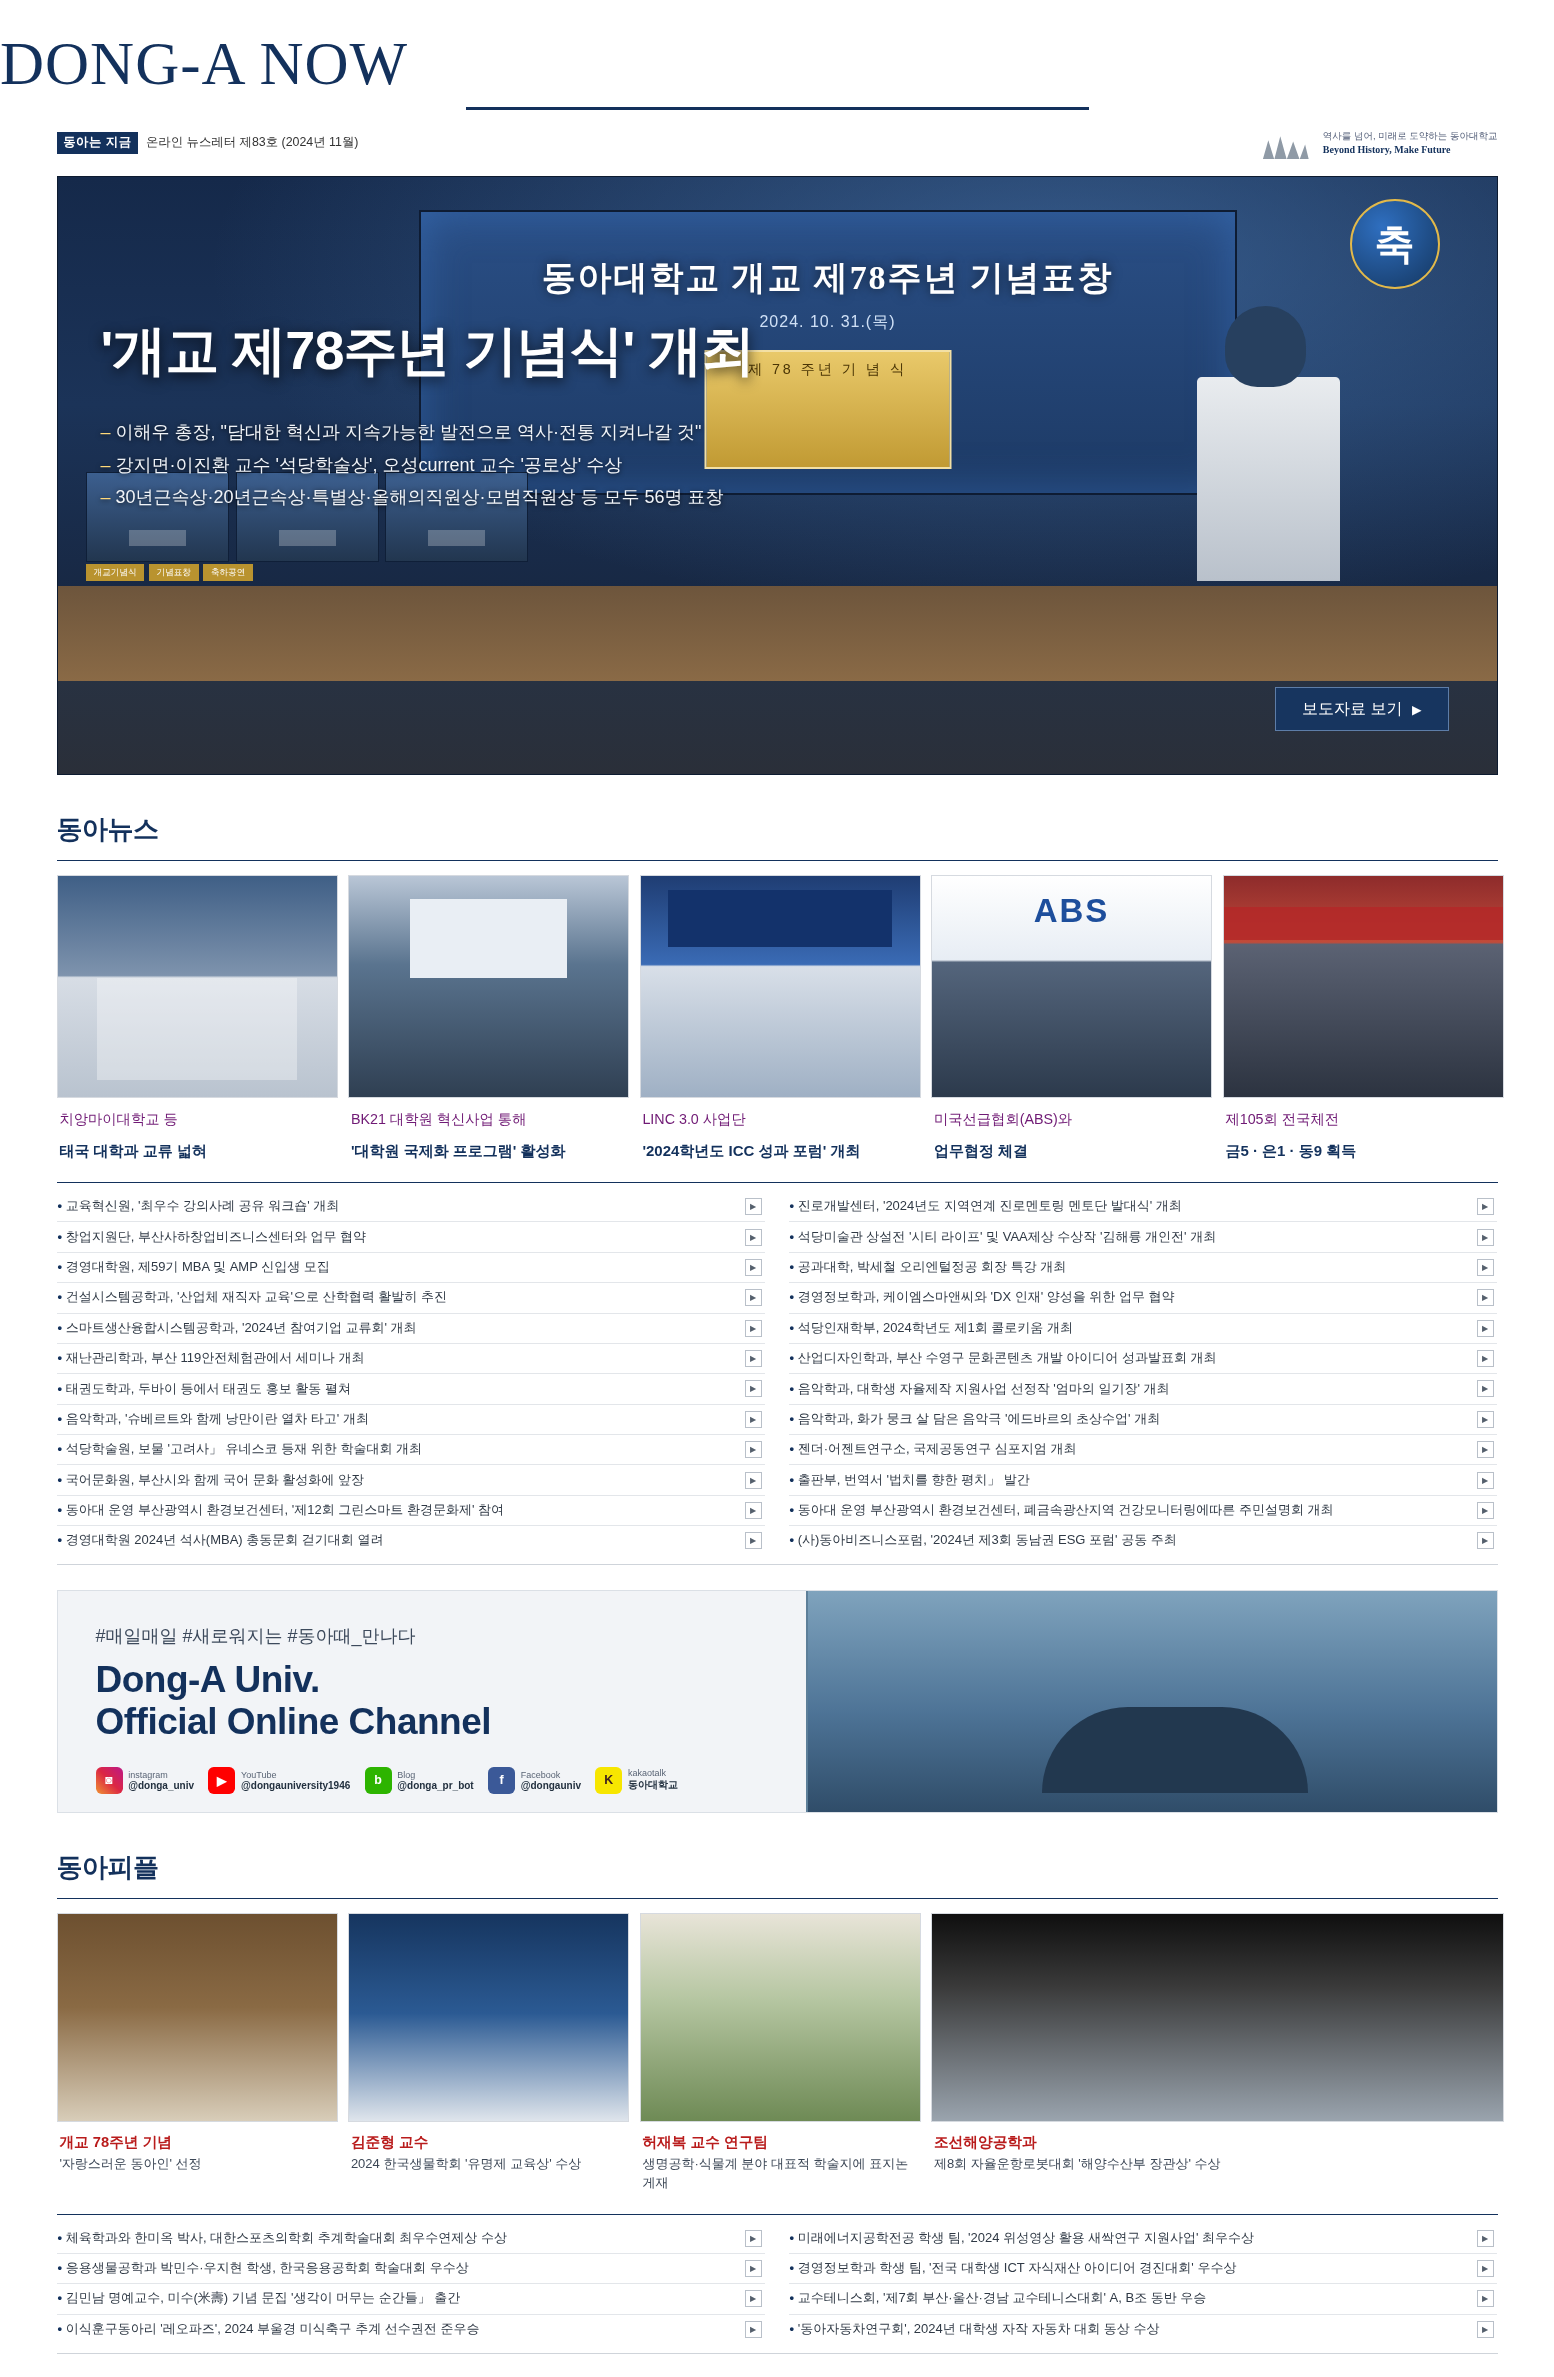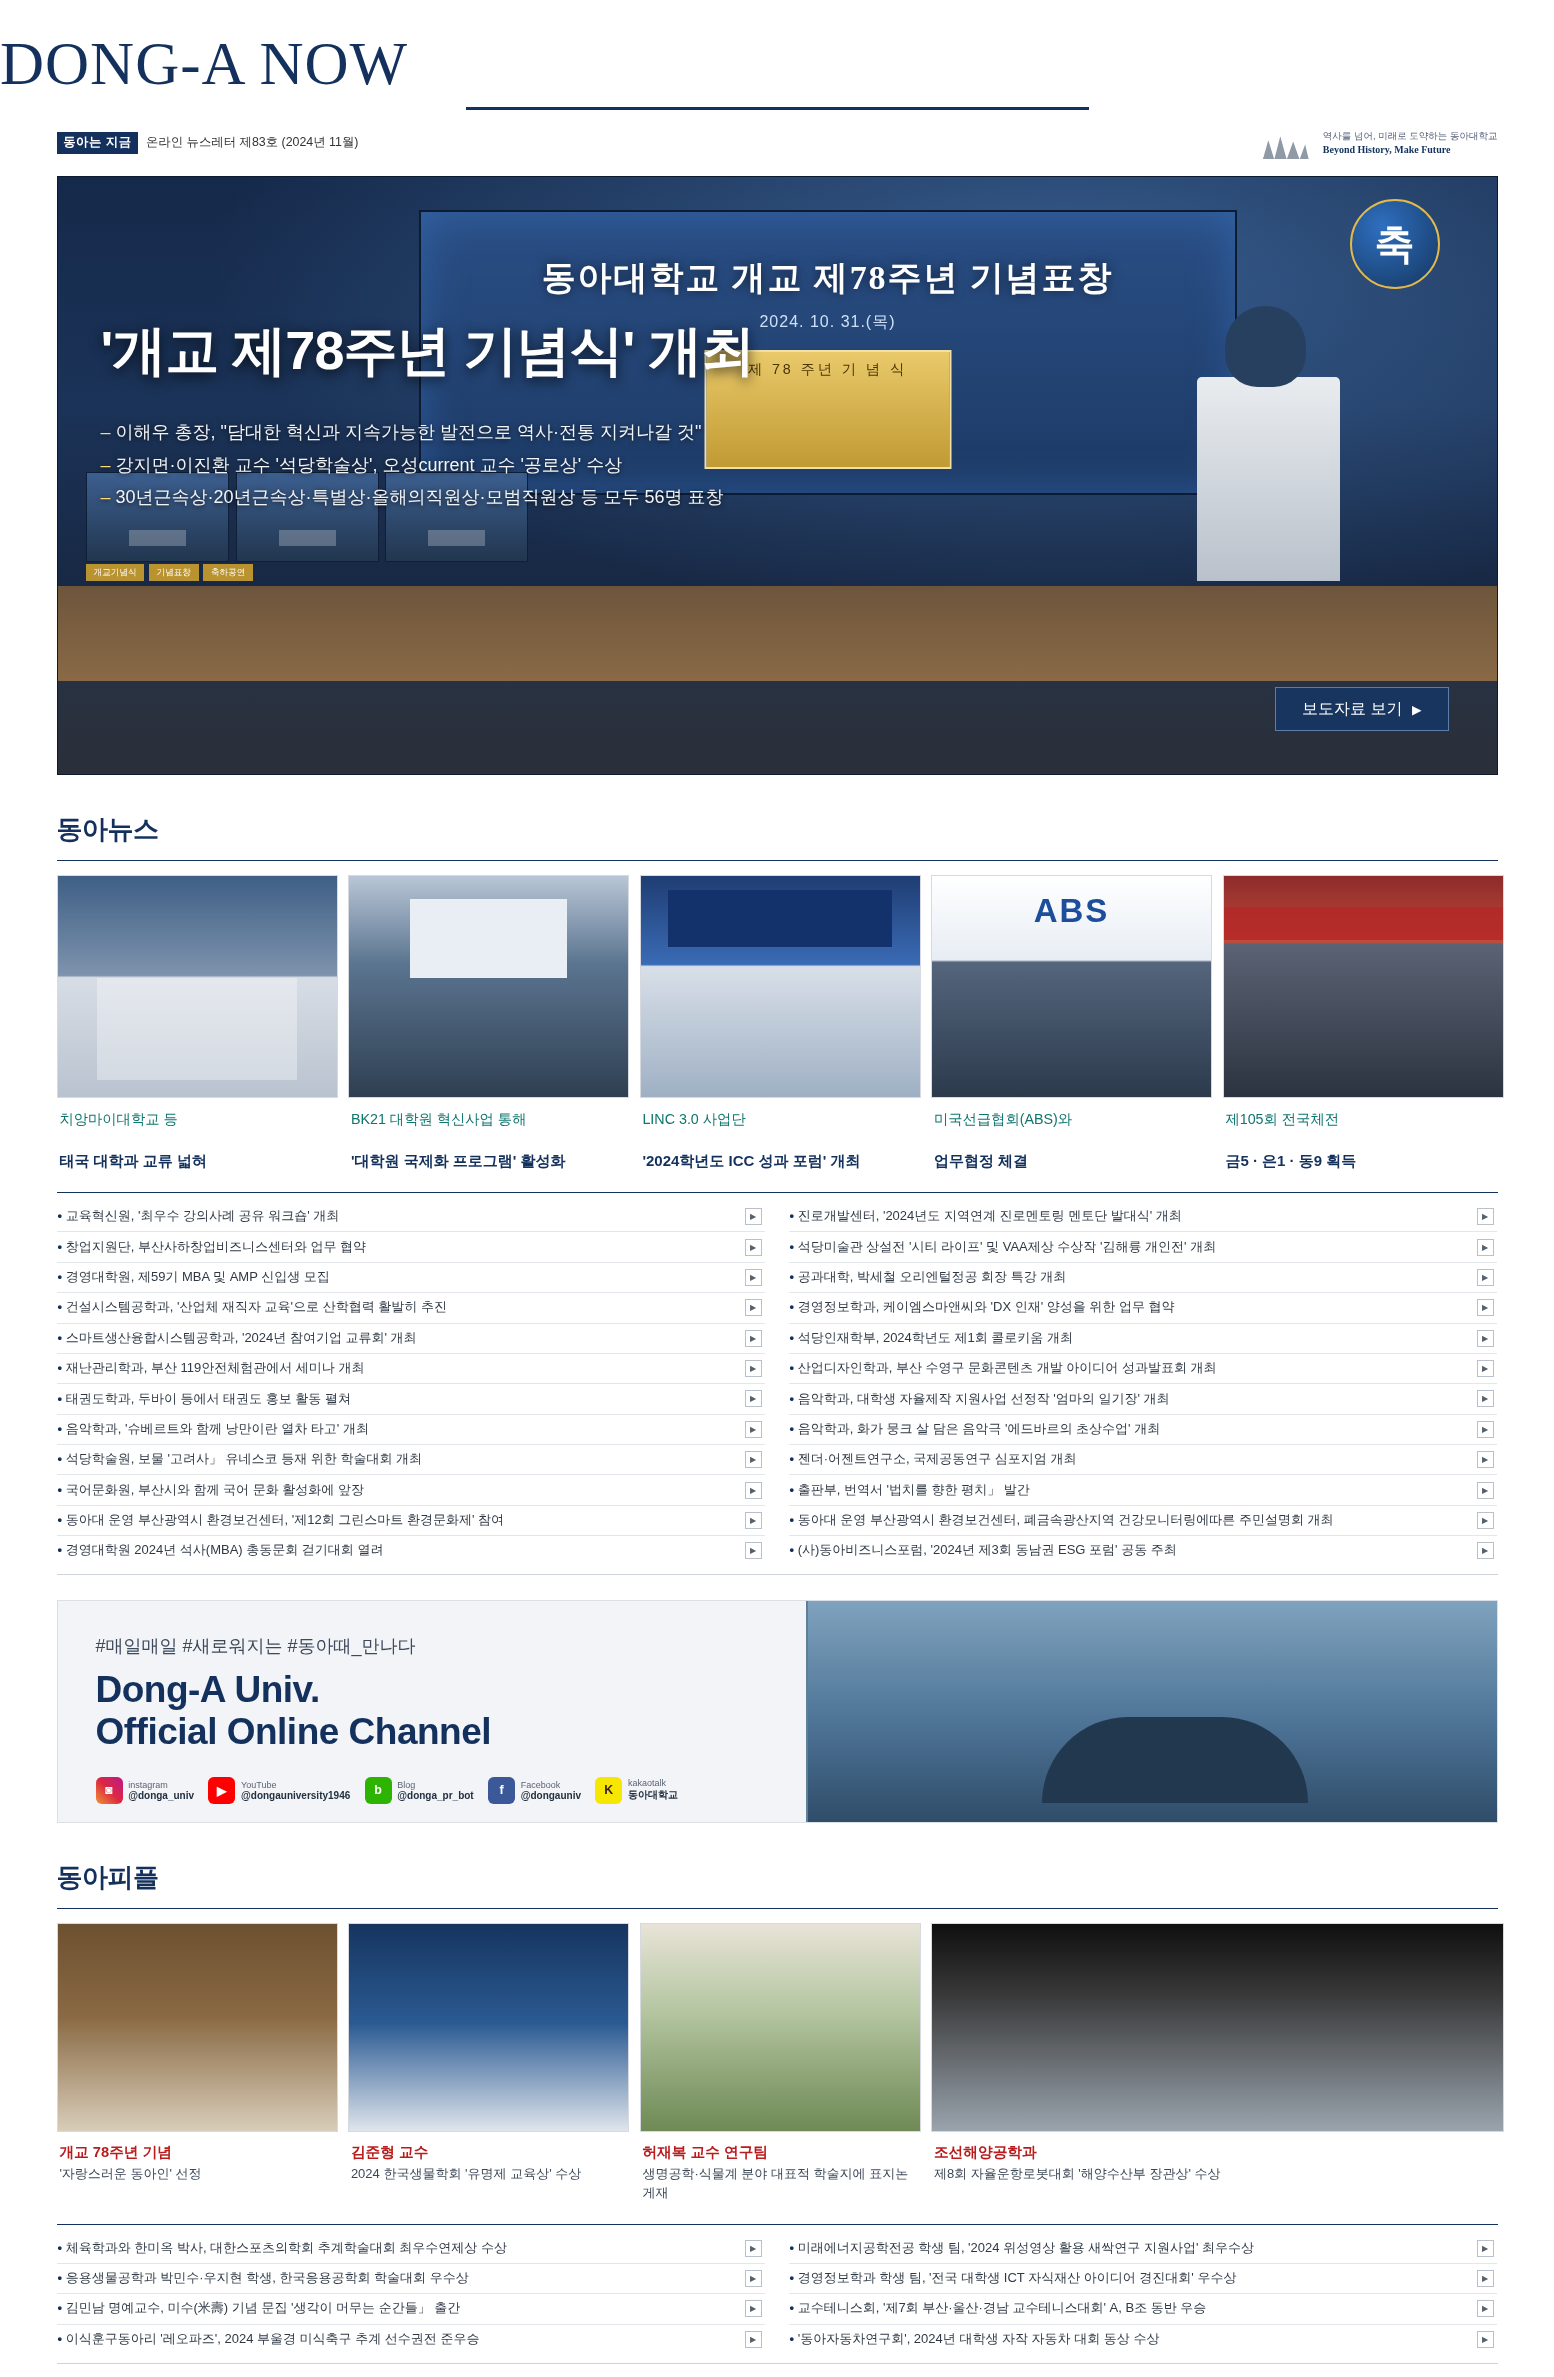--- a/index.html
+++ b/index.html
@@ -124,22 +124,22 @@
     width: 1441px; margin: 37px auto 12.4px; font-size: 26px; color: #13315c;
     font-weight: bold; letter-spacing: -0.5px;
   }
   .rule { width: 1441px; height: 1.4px; background: #13315c; margin: 0 auto; }
 
   
   .cards { width: 1441px; margin: 14.3px auto 0; display: flex; gap: 10.5px; }
   .card { width: 281px; }
   .card-photo { width: 281px; height: 223px; border: 0.5px solid #d6dae0; overflow: hidden; position: relative; }
   .card-cap { padding: 10.5px 2.9px 0; }
-  .card-cap .l1 { font-size: 14.3px; color: #0f766e; line-height: 1.45; }
-  .card-cap .l2 { font-size: 15px; color: #13315c; font-weight: bold; line-height: 1.45; margin-top: 20px; }
+  .card-cap .l1 { font-size: 14.3px; color: #701a75; line-height: 1.45; }
+  .card-cap .l2 { font-size: 15px; color: #13315c; font-weight: bold; line-height: 1.45; margin-top: 10px; }
 
   .ph { position: absolute; inset: 0; }
   .ph1 { background: linear-gradient(180deg,#3f5f86 0%, #7e93ad 45%, #d7dde5 46%, #b9c3cf 100%); }
   .ph1:after { content:""; position:absolute; left:14%; bottom:8%; width:72%; height:46%; background: rgba(255,255,255,.35); }
   .ph2 { background: linear-gradient(180deg,#b9c6d6 0%, #5a748f 40%, #2f3f52 100%); }
   .ph2:after { content:""; position:absolute; left:22%; top:10%; width:56%; height:36%; background:#e9eef4; }
   .ph3 { background: linear-gradient(180deg,#1f3d73 0%, #3a6bb5 40%, #d8dfe8 41%, #9fb0c4 100%); }
   .ph3:after { content:""; position:absolute; left:10%; top:6%; width:80%; height:26%; background:#13326b; }
   .ph4 { background: linear-gradient(180deg,#ffffff 0%, #e7edf4 38%, #54657c 39%, #2c3a4c 100%); }
   .ph4:after { content:"ABS"; position:absolute; left:0; right:0; top:7%; text-align:center; color:#1d4e9c; font-size:33px; font-weight:bold; letter-spacing:1.9px; }

